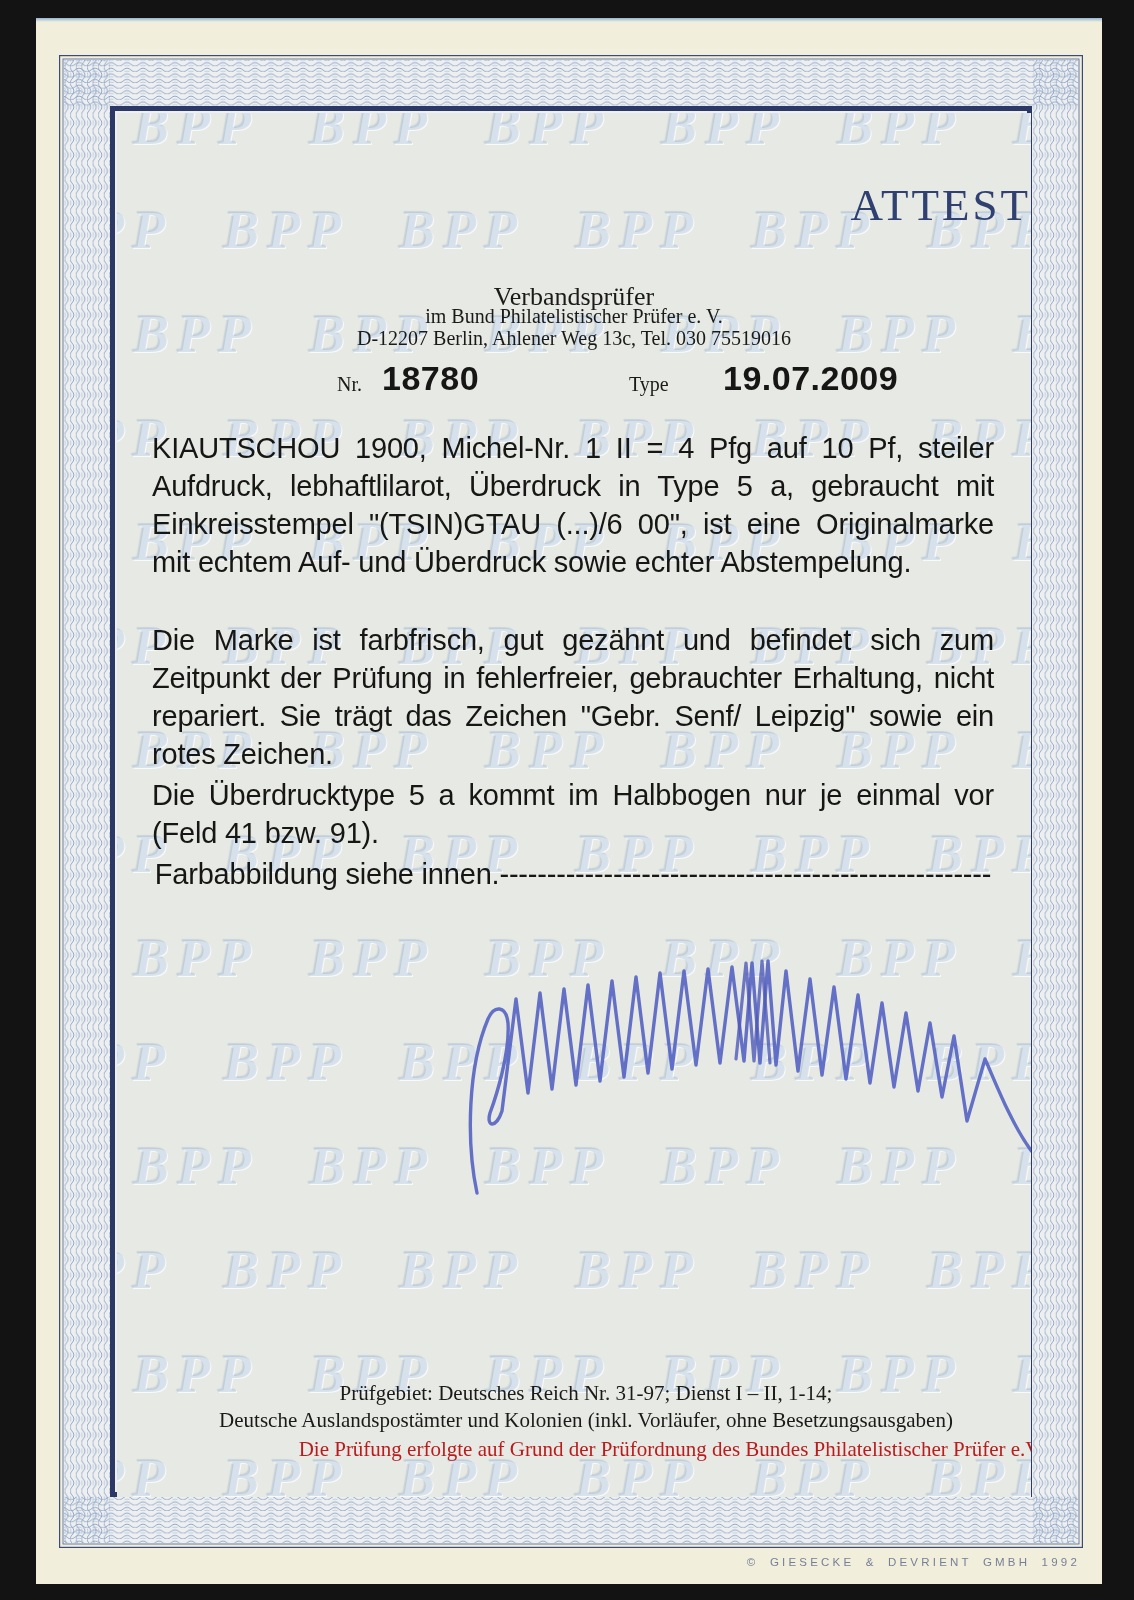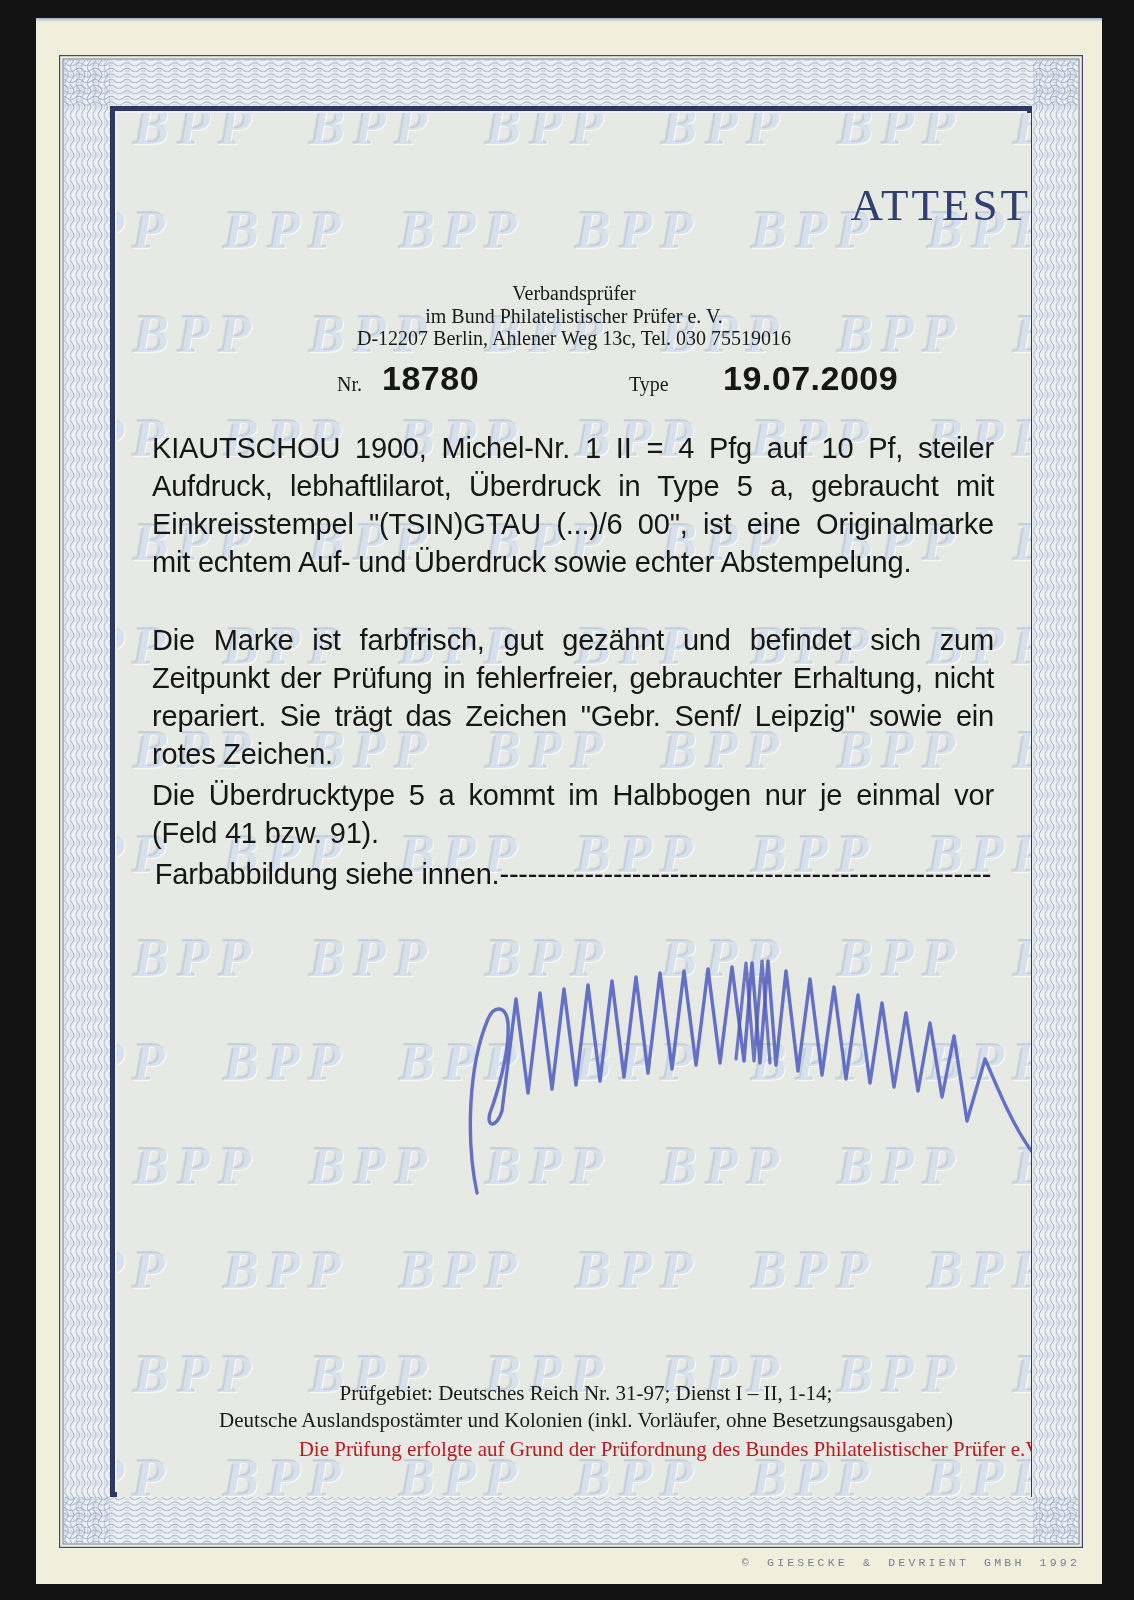--- a/index.html
+++ b/index.html
@@ -45,21 +45,21 @@
     margin: 0; text-align: right;
     font-size: 45px; font-weight: normal;
     letter-spacing: 3px; color: #2f4071;
   }
   .examiner-name {
     position: absolute; top: 133px; left: 0; width: 100%;
     text-align: center; font-weight: bold;
     font-size: 27px; letter-spacing: 0.5px; color: #10100f;
   }
   .hdr-line { position: absolute; left: 0; width: 100%; text-align: center; color: #1a1a18; }
-  .hdr-role    { top: 169px; font-size: 20px; }
+  .hdr-role    { top: 169px; font-size: 26px; }
   .hdr-org     { top: 192px; font-size: 20px; }
   .hdr-address { top: 214px; font-size: 20px; }
   .nr-row { position: absolute; top: 246px; left: 0; width: 100%; height: 44px; }
   .nr-row .lbl { position: absolute; font-size: 20px; top: 14px; color: #1a1a18; }
   .nr-row .val {
     position: absolute; top: 0;
     font-family: "Liberation Sans", sans-serif;
     font-weight: bold; font-size: 34px; color: #161614;
     letter-spacing: 0.5px;
   }
@@ -77,21 +77,21 @@
   .par-2 { top: 508px; }
   .par-3 { top: 663px; }
   .par-4 { top: 742px; text-align: center; word-break: break-all; }
   .signature-svg { position: absolute; left: 313px; top: 788px; width: 662px; height: 362px; }
   .footer-line { position: absolute; left: 12px; width: 100%; text-align: center; color: #1a1a18; }
   .footer-1 { top: 1268px; font-size: 21px; }
   .footer-2 { top: 1295px; font-size: 21px; }
   .footer-3 { top: 1324px; font-size: 21px; color: #b91c1c; text-align: right; }
   .credit {
     position: absolute; top: 1538px; right: 22px;
-    font-family: Liberation Mono, monospace;
+    font-family: Liberation Sans, sans-serif;
     font-size: 11.5px; letter-spacing: 3.2px; word-spacing: 5px;
     color: #767f96;
     padding-left: 41px;
   }
 </style>
 </head>
 <body>
 
 <div class="paper">
   <div class="paper-top-edge"></div>

